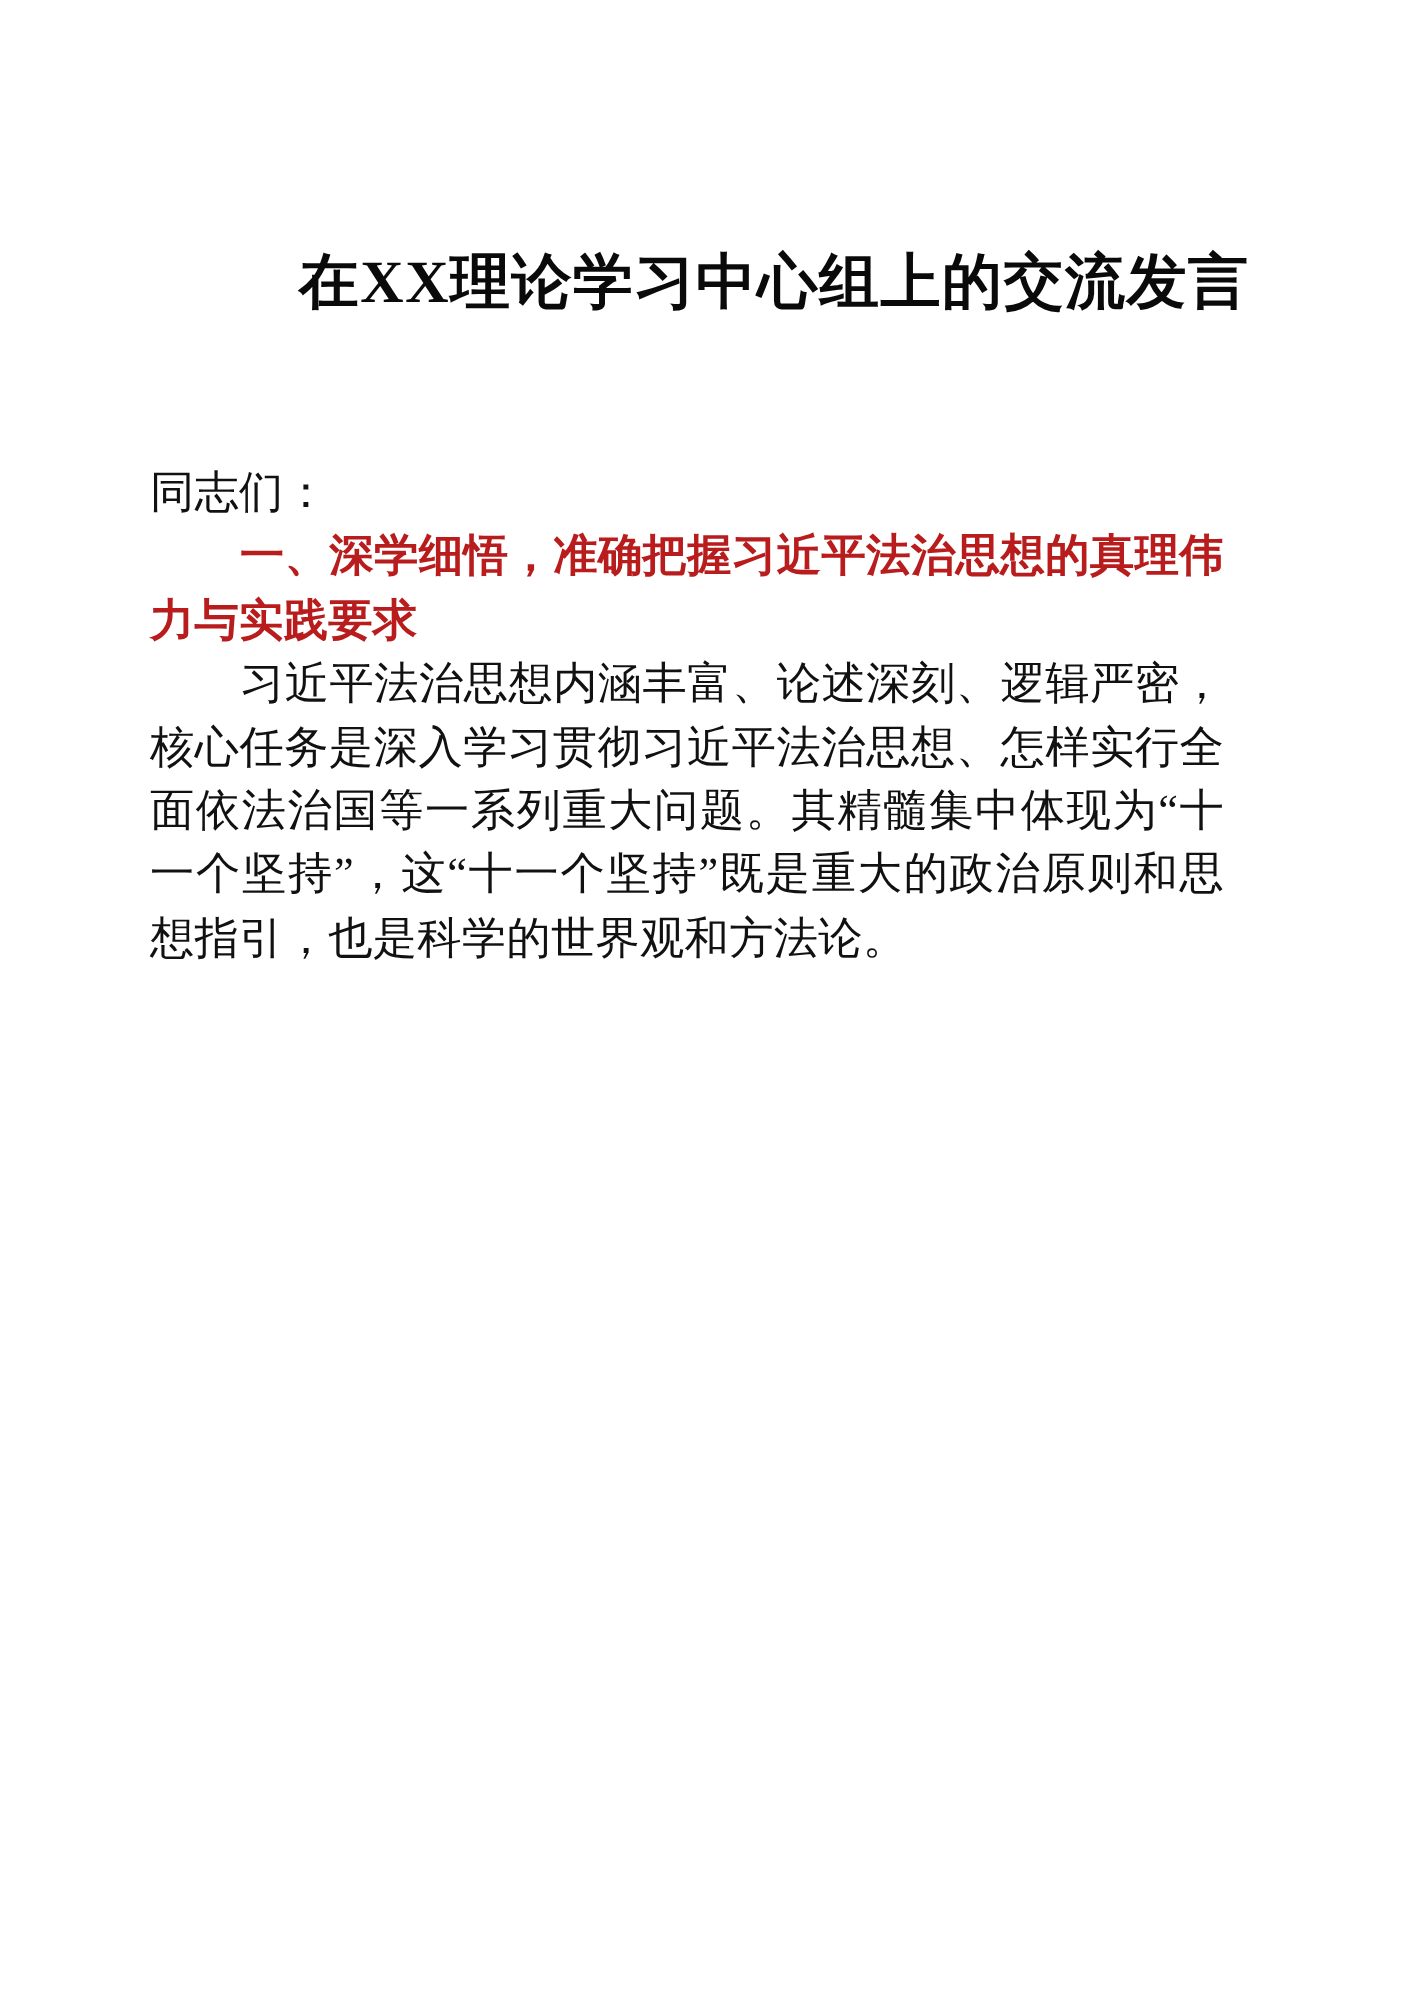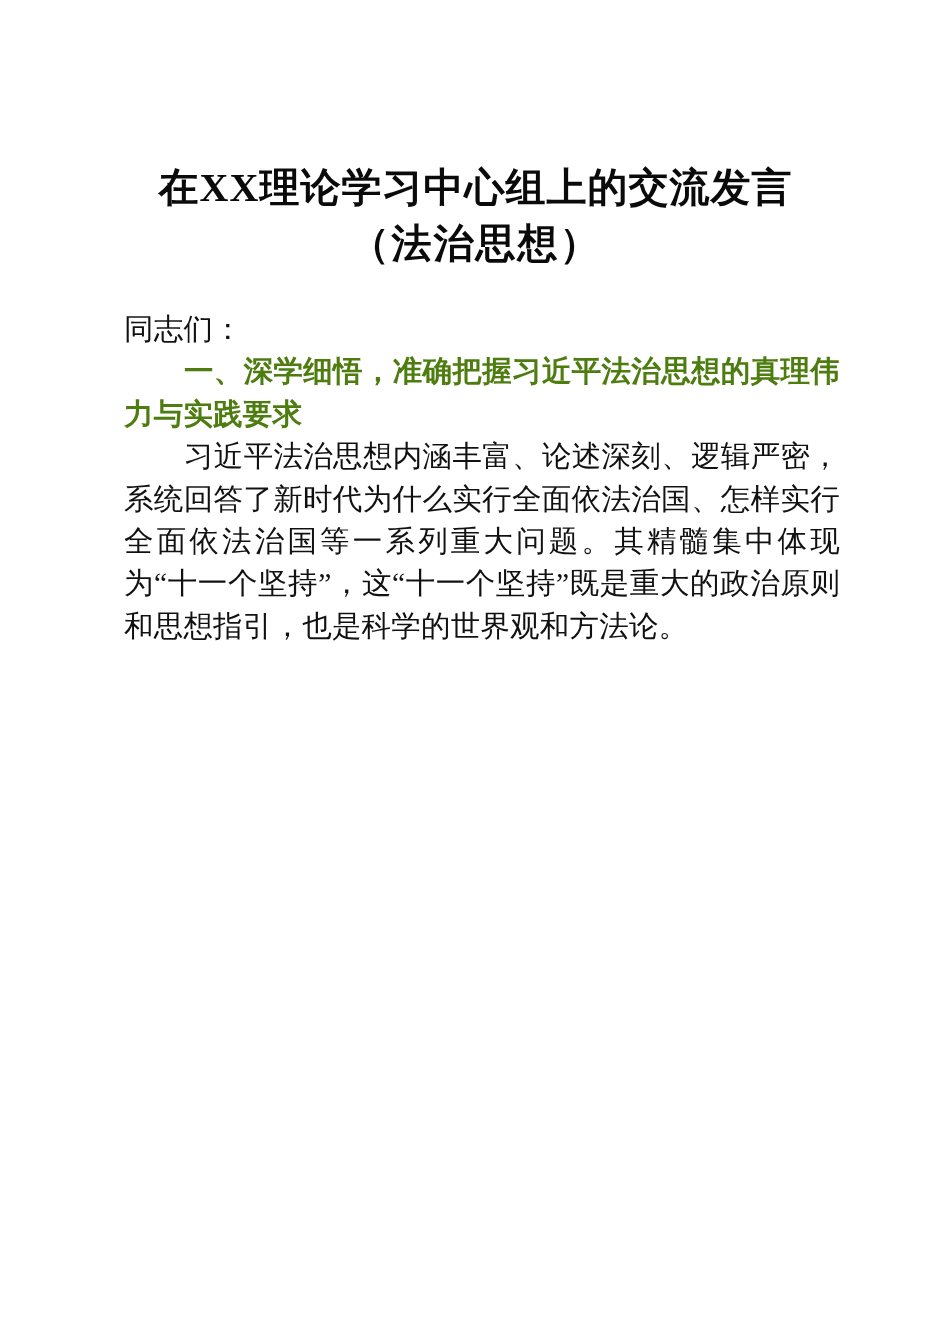--- a/index.html
+++ b/index.html
@@ -23,40 +23,40 @@
     background: #ffffff;
     box-sizing: border-box;
   }
 
   
   .doc-title {
     position: absolute;
     left: 118px;
     top: 160px;
     width: 715px;
-    text-align: center;
+    text-align: right;
   }
   .title-line {
     display: block;
     font-family: "Liberation Serif", "DejaVu Serif", serif;
     font-weight: bold;
     font-size: 40px;
     line-height: 56px;
     letter-spacing: 1px;
     color: #0a0a0a;
     white-space: nowrap;
   }
   .title-line.sub {
     letter-spacing: 2px;
   }
 
   
   .body-block {
     position: absolute;
-    left: 124px;
+    left: 100px;
     top: 308px;
     width: 716px;
   }
 
   .para {
     margin: 0;
     font-family: "Liberation Serif", "DejaVu Serif", serif;
     font-size: 29.5px;
     line-height: 42.4px;
     text-align: justify;
@@ -80,39 +80,38 @@
     margin: 0;
     font-family: "Liberation Sans", "DejaVu Sans", sans-serif;
     font-weight: bold;
     font-size: 29.5px;
     line-height: 42.4px;
     text-indent: 60px;
     text-align: justify;
     text-justify: inter-character;
     text-align-last: left;
     letter-spacing: 0.2px;
-    color: #4d7c0f;
+    color: #b91c1c;
     word-break: break-all;
   }
 </style>
 </head>
 <body>
 
 <div class="page">
 
   <div class="doc-title">
     <span class="title-line">在XX理论学习中心组上的交流发言</span>
-    <span class="title-line sub">（法治思想）</span>
   </div>
 
   <div class="body-block">
 
     <p class="para salutation">同志们：</p>
 
 
     <p class="section-heading">一、深学细悟，准确把握习近平法治思想的真理伟力与实践要求</p>
 
-    <p class="para indent">习近平法治思想内涵丰富、论述深刻、逻辑严密，系统回答了新时代为什么实行全面依法治国、怎样实行全面依法治国等一系列重大问题。其精髓集中体现为“十一个坚持”，这“十一个坚持”既是重大的政治原则和思想指引，也是科学的世界观和方法论。</p>
+    <p class="para indent">习近平法治思想内涵丰富、论述深刻、逻辑严密，核心任务是深入学习贯彻习近平法治思想、怎样实行全面依法治国等一系列重大问题。其精髓集中体现为“十一个坚持”，这“十一个坚持”既是重大的政治原则和思想指引，也是科学的世界观和方法论。</p>
 
 
   </div>
 
 </div>
 
 </body></html>

